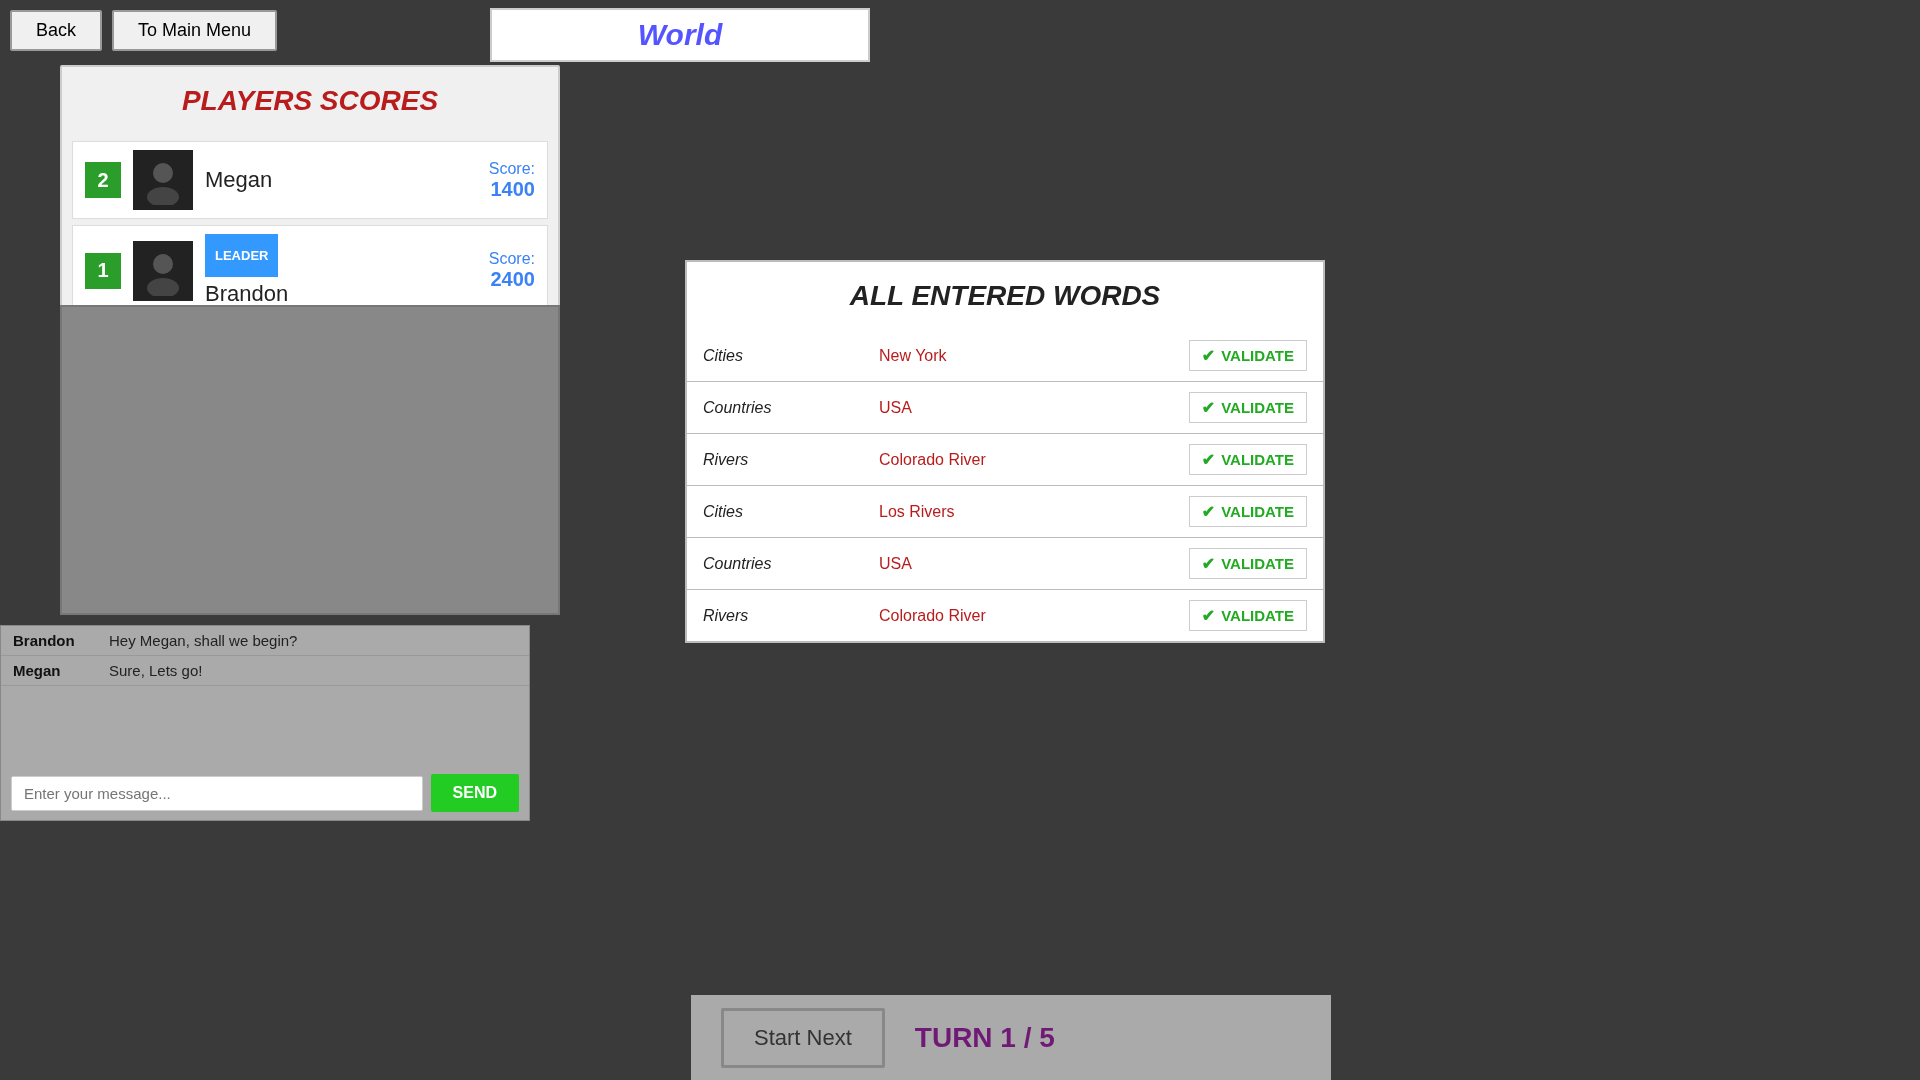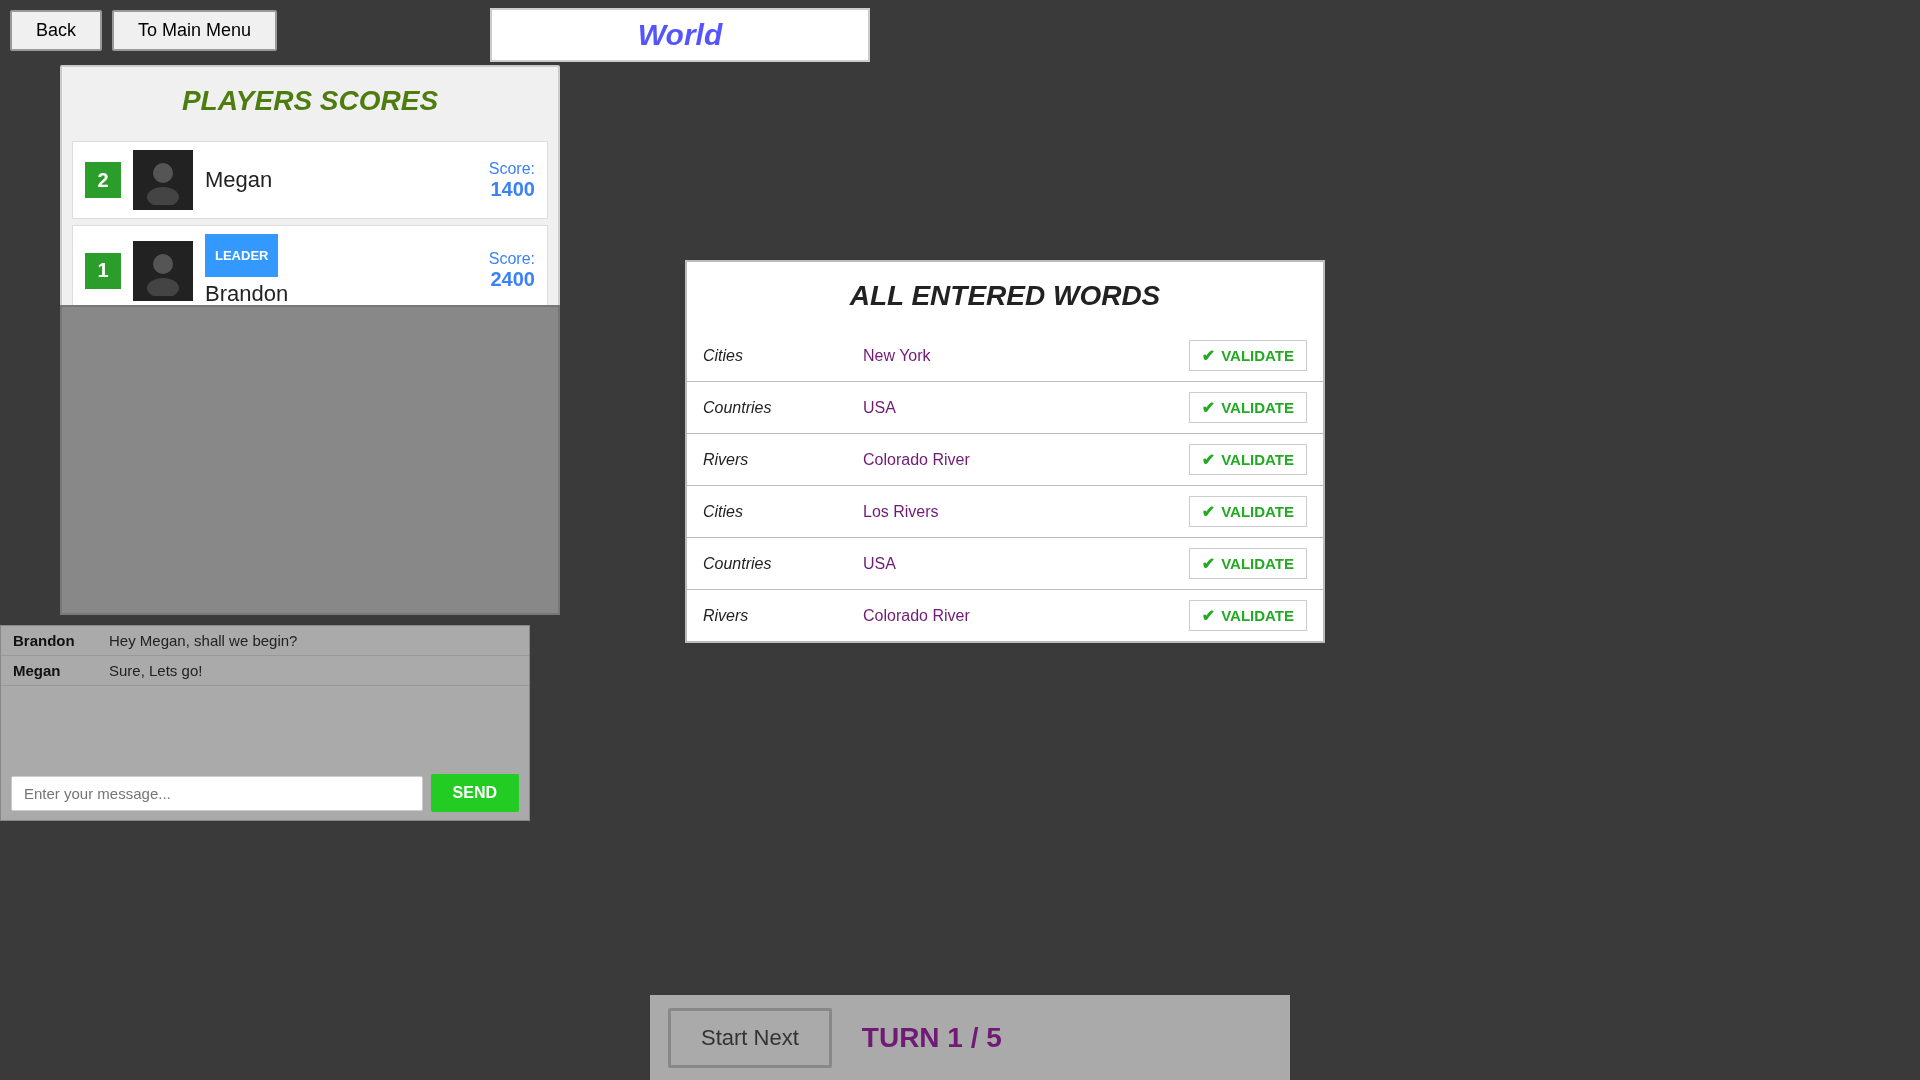--- a/index.html
+++ b/index.html
@@ -59,21 +59,21 @@
       border: 2px solid #ccc;
       border-radius: 2px;
     }
 
     #players-panel-title {
       text-align: center;
       font-size: 28px;
       font-style: italic;
       font-weight: bold;
       padding: 18px 10px;
-      color: #4d7c0f;
+      color: #b91c1c;
     }
 
     .player-row {
       background: white;
       border: 1px solid #ddd;
       margin: 6px 10px;
       display: flex;
       align-items: center;
       padding: 8px 12px;
       gap: 12px;
@@ -239,38 +239,38 @@
       background: white;
       color: #222;
     }
 
     .word-row {
       display: flex;
       align-items: center;
       padding: 10px 16px;
       border-bottom: 1px solid #bbb;
       background: white;
-      gap: 0;
+      gap: 16px;
     }
 
     .word-row:last-child {
       border-bottom: none;
     }
 
     .word-category {
       width: 160px;
       font-size: 16px;
       color: #222;
       font-style: italic;
     }
 
     .word-value {
       flex: 1;
       font-size: 16px;
-      color: #701a75;
+      color: #b91c1c;
     }
 
     .validate-btn {
       display: flex;
       align-items: center;
       gap: 6px;
       background: white;
       border: 1px solid #ccc;
       padding: 5px 12px;
       cursor: pointer;
@@ -281,27 +281,27 @@
 
     .validate-check {
       color: #22aa22;
       font-size: 16px;
     }
 
     
     #bottom-bar {
       position: absolute;
       bottom: 0;
-      left: 650px;
+      left: 691px;
       width: 640px;
       height: 85px;
       background: #aaa;
       display: flex;
       align-items: center;
-      padding: 0 18px;
+      padding: 0 30px;
       gap: 30px;
       margin-top: 40px;
     }
 
     #start-next-btn {
       background: #aaa;
       border: 3px solid #888;
       padding: 14px 30px;
       font-size: 22px;
       color: #333;

